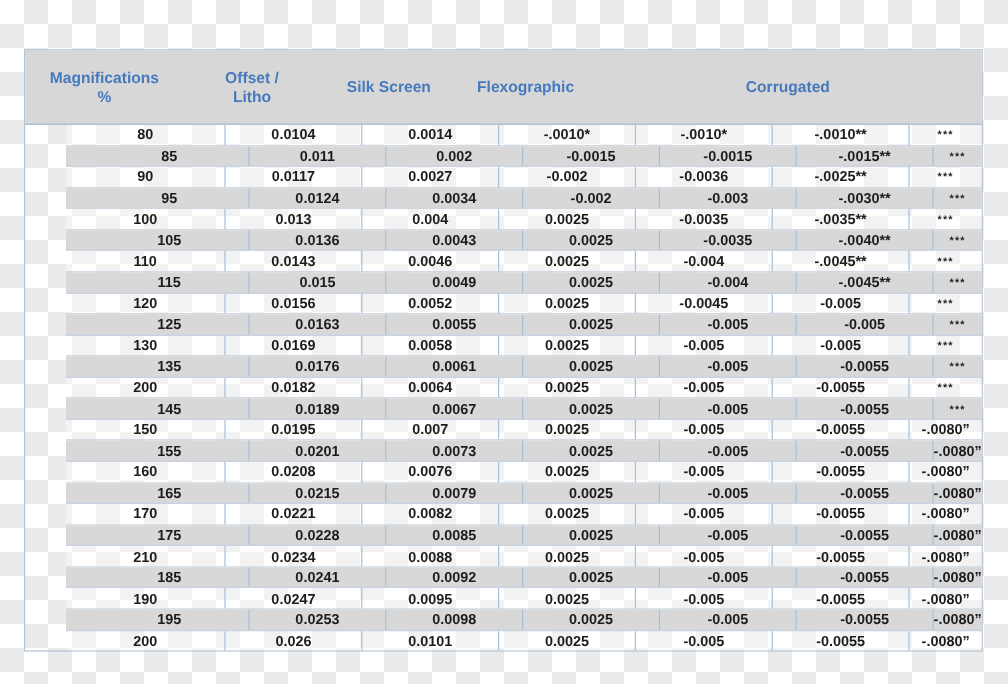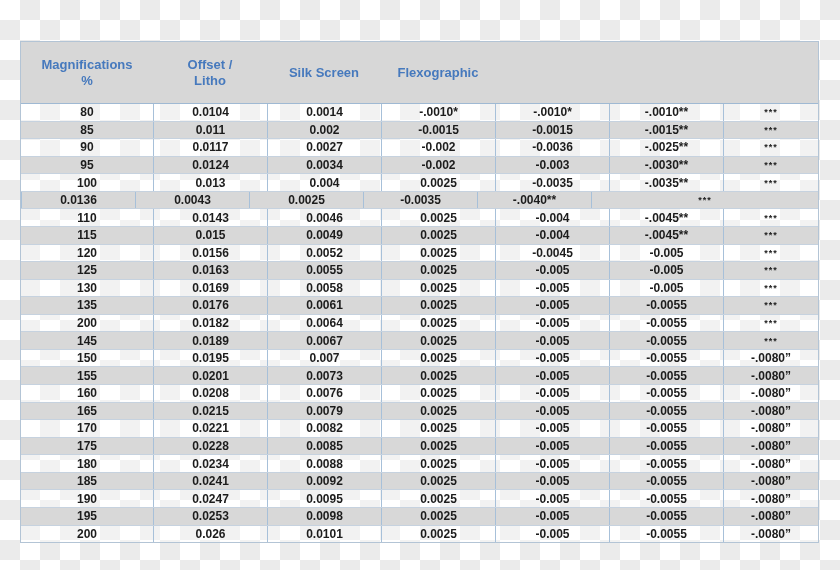--- a/index.html
+++ b/index.html
@@ -35,22 +35,23 @@
     font-weight: bold;
     font-size: 13px;
     line-height: 16px;
   }
   .tbody { flex: 1 1 auto; display: flex; flex-direction: column; }
   .row {
     flex: 1 1 0;
     display: flex;
     background: rgba(255, 255, 255, 0.38);
     border-bottom: 1px solid #c6d2df;
-  }
-  .row.alt { background: #d8d8d8; }
+    margin-left: 34px;
+  }
+  .row.alt { background: #d8d8d8; padding-left: 20px; }
   .row:last-child { border-bottom: none; }
   .cell {
     display: flex; align-items: center; justify-content: center;
     box-sizing: border-box;
     color: #1c1c1c;
     font-weight: bold;
     font-size: 12px;
     border-left: 1px solid #a7c0d9;
     overflow: hidden;
   }
@@ -65,20 +66,21 @@
 
 <div class="stage">
   <div class="mag-table">
     <div class="header-row" id="header-row">
         <div class="hcell c0">Magnifications
 %</div>
         <div class="hcell c3">Offset /
 Litho</div>
         <div class="hcell c4">Silk Screen</div>
         <div class="hcell c5">Flexographic</div>
+        <div class="hcell c6">Corrugated</div>
       </div>
     <div class="tbody" id="table-body">
         <div class="row">
           <div class="cell c0">80</div>
           <div class="cell c1">0.0104</div>
           <div class="cell c2">0.0014</div>
           <div class="cell c3">-.0010*</div>
           <div class="cell c4">-.0010*</div>
           <div class="cell c5">-.0010**</div>
           <div class="cell c6 stars">***</div>
@@ -113,20 +115,21 @@
         <div class="row">
           <div class="cell c0">100</div>
           <div class="cell c1">0.013</div>
           <div class="cell c2">0.004</div>
           <div class="cell c3">0.0025</div>
           <div class="cell c4">-0.0035</div>
           <div class="cell c5">-.0035**</div>
           <div class="cell c6 stars">***</div>
         </div>
         <div class="row alt">
+          <div class="cell c0">105</div>
           <div class="cell c1">0.0136</div>
           <div class="cell c2">0.0043</div>
           <div class="cell c3">0.0025</div>
           <div class="cell c4">-0.0035</div>
           <div class="cell c5">-.0040**</div>
           <div class="cell c6 stars">***</div>
         </div>
         <div class="row">
           <div class="cell c0">110</div>
           <div class="cell c1">0.0143</div>
@@ -247,21 +250,21 @@
         <div class="row alt">
           <div class="cell c0">175</div>
           <div class="cell c1">0.0228</div>
           <div class="cell c2">0.0085</div>
           <div class="cell c3">0.0025</div>
           <div class="cell c4">-0.005</div>
           <div class="cell c5">-0.0055</div>
           <div class="cell c6">-.0080”</div>
         </div>
         <div class="row">
-          <div class="cell c0">180</div>
+          <div class="cell c0">210</div>
           <div class="cell c1">0.0234</div>
           <div class="cell c2">0.0088</div>
           <div class="cell c3">0.0025</div>
           <div class="cell c4">-0.005</div>
           <div class="cell c5">-0.0055</div>
           <div class="cell c6">-.0080”</div>
         </div>
         <div class="row alt">
           <div class="cell c0">185</div>
           <div class="cell c1">0.0241</div>

